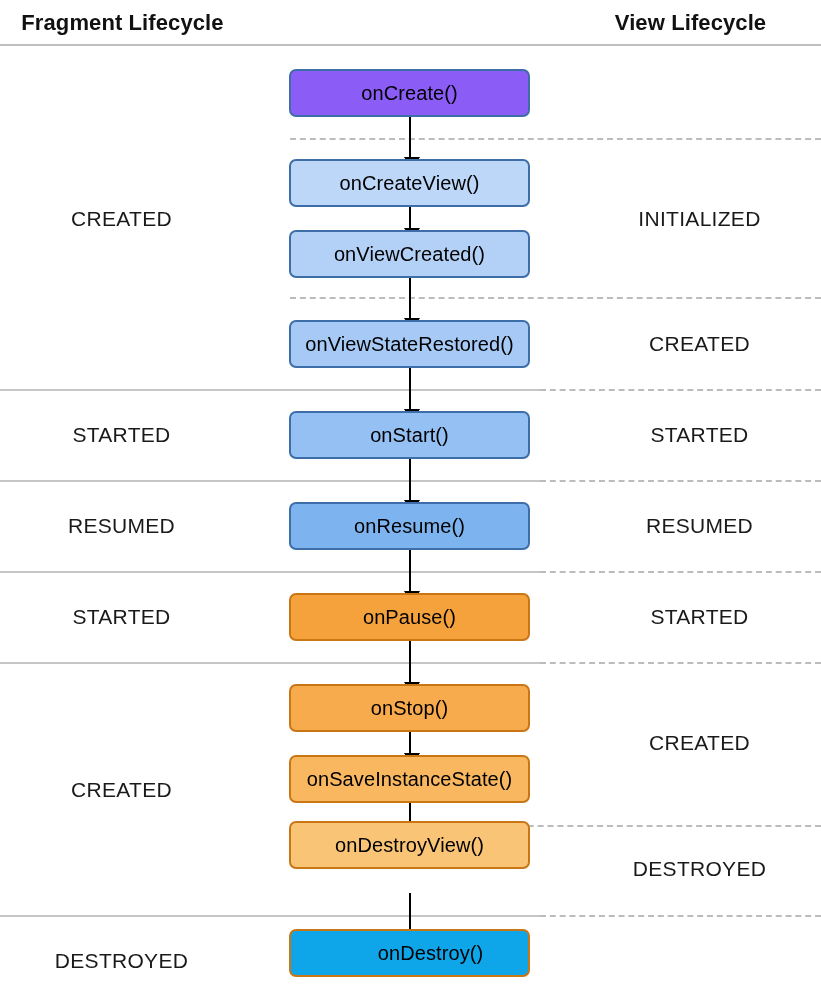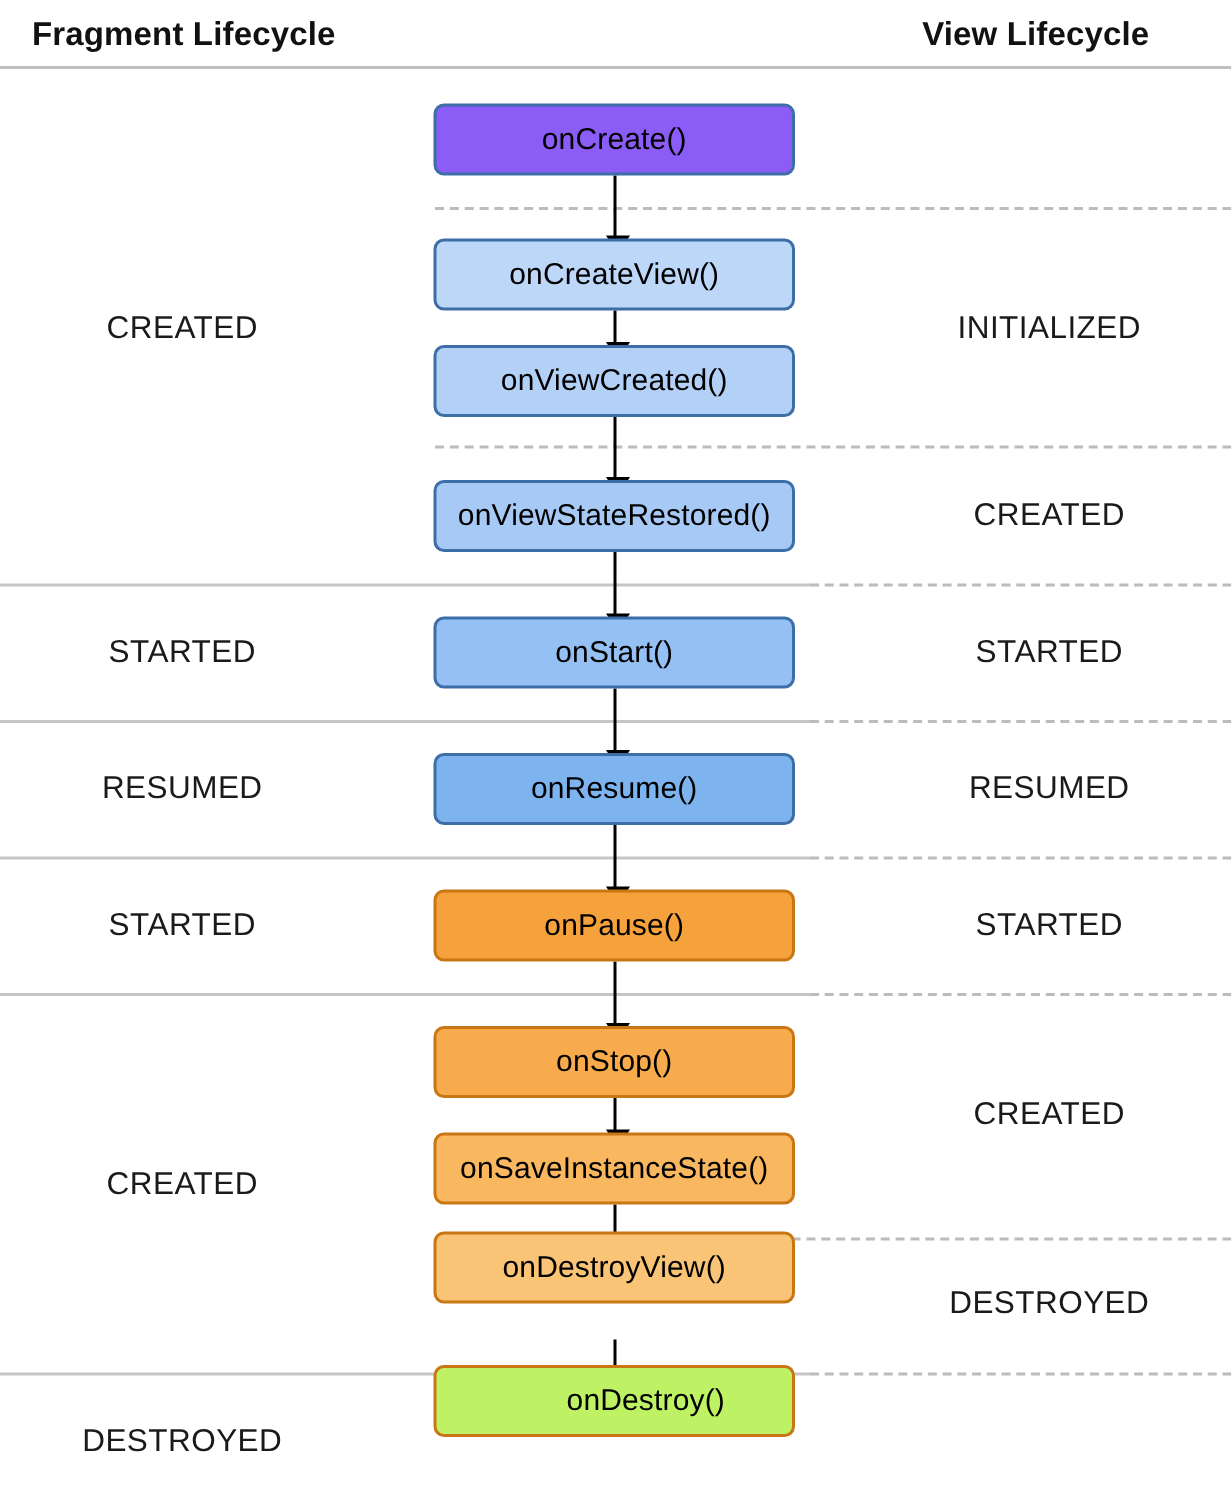--- a/index.html
+++ b/index.html
@@ -193,18 +193,18 @@
       </div>
       <div class="cbox" style="top: 684px; background: rgb(248, 171, 77); border-color: rgb(200, 119, 20);">
         <span>onStop()</span>
       </div>
       <div class="cbox" style="top: 755px; background: rgb(249, 183, 95); border-color: rgb(200, 119, 20);">
         <span>onSaveInstanceState()</span>
       </div>
       <div class="cbox" style="top: 821px; background: rgb(250, 196, 119); border-color: rgb(200, 119, 20);">
         <span>onDestroyView()</span>
       </div>
-      <div class="cbox" style="top: 910px; background: #bef264; border-color: rgb(200, 119, 20); padding-left: 42px;">
+      <div class="cbox" style="top: 929px; background: #0ea5e9; border-color: rgb(200, 119, 20); padding-left: 42px;">
         <span>onDestroy()</span>
       </div>
     </div>
 
 </div>
 
 </body></html>

